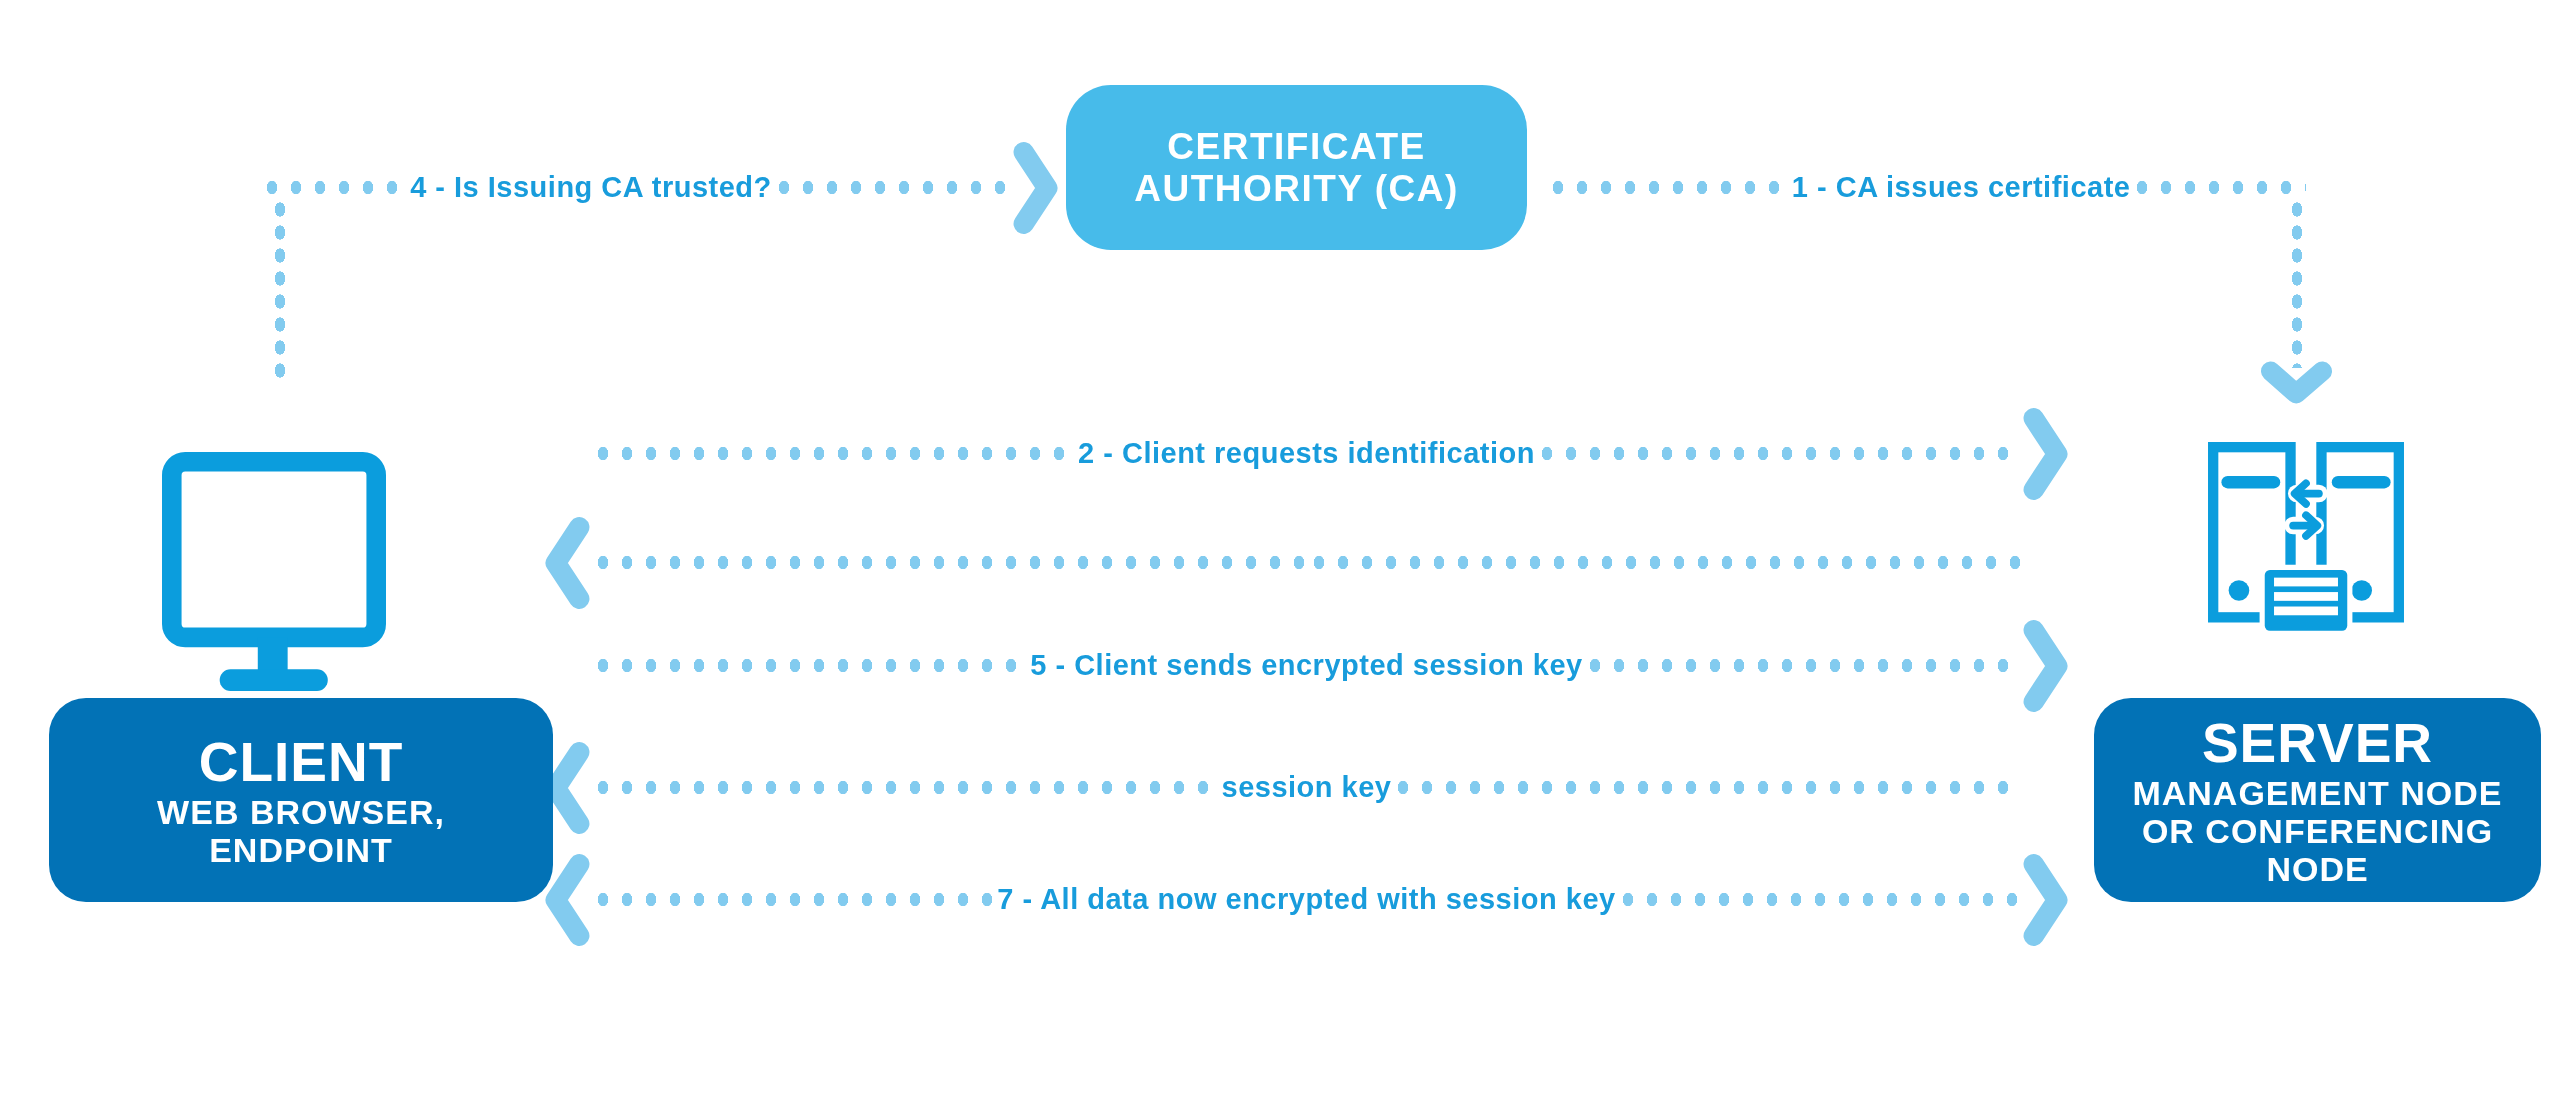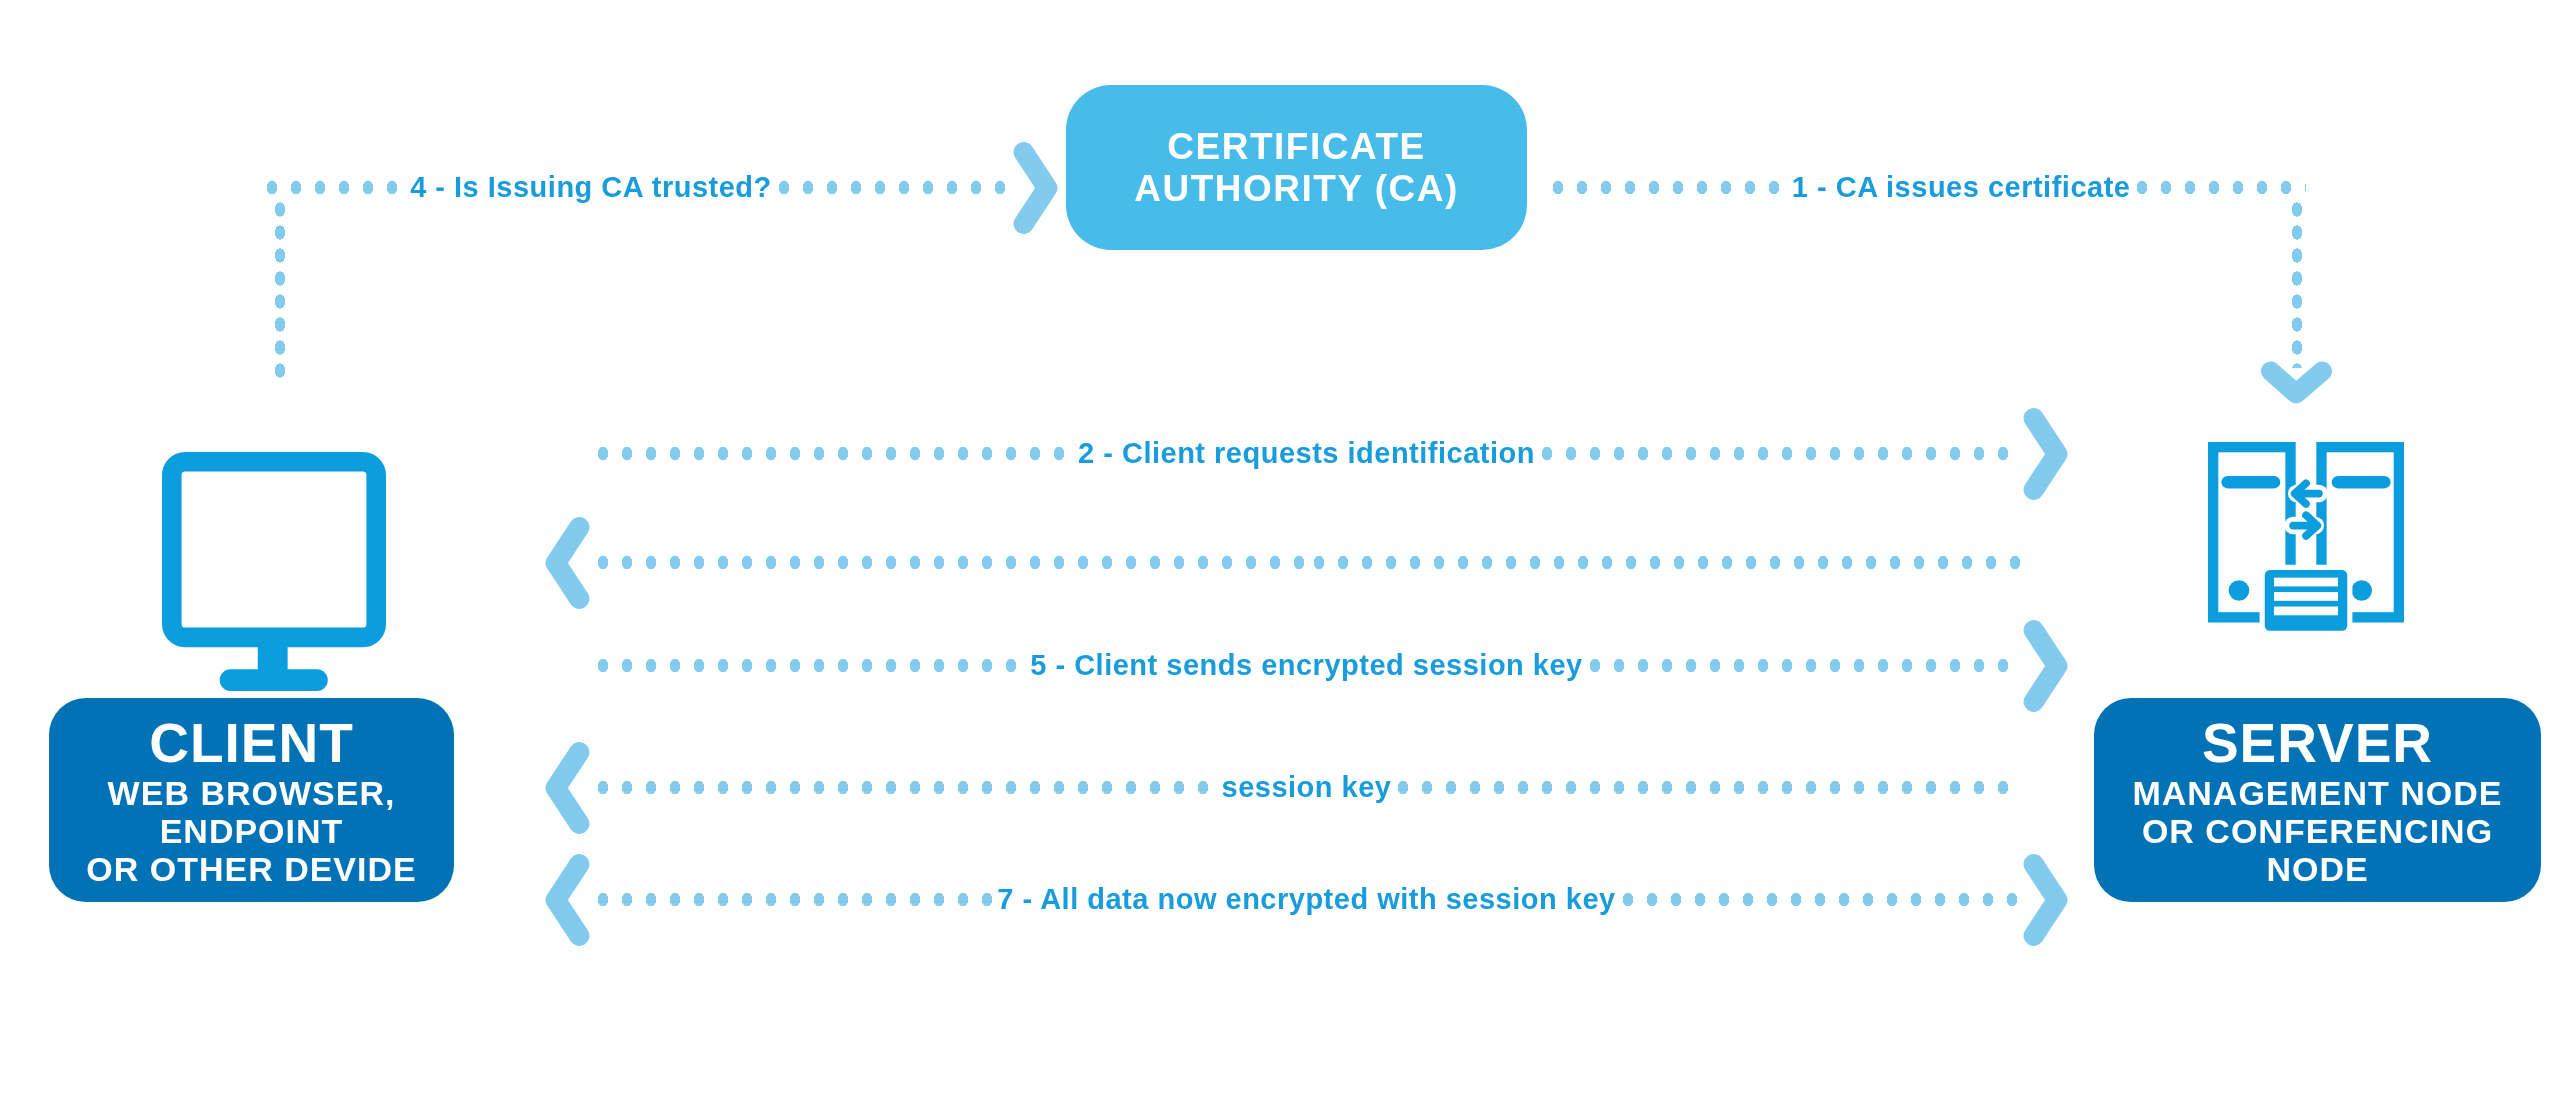--- a/index.html
+++ b/index.html
@@ -18,21 +18,21 @@
   .ca-box{
     position:absolute;left:1066px;top:85px;width:461px;height:165px;
     background:var(--ca_fill);border-radius:45px;color:#fff;
     display:flex;flex-direction:column;justify-content:center;text-align:center;
   }
   .ca-line{font-size:37px;line-height:42px;letter-spacing:1.5px;}
   .node-box{
     position:absolute;background:var(--node_fill);border-radius:37px;color:#fff;
     display:flex;flex-direction:column;justify-content:center;text-align:center;
   }
-  .client-box{left:49px;top:698px;width:405px;height:204px;}
+  .client-box{left:49px;top:698px;width:504px;height:204px;}
   .server-box{left:2094px;top:698px;width:447px;height:204px;}
   .node-title{font-size:55px;line-height:61px;letter-spacing:1px;}
   .node-sub{font-size:34px;line-height:38px;letter-spacing:1px;}
 
   
   .flow-row{position:absolute;display:flex;align-items:center;height:103px;}
   .flow-label{
     color:var(--accent);font-size:29px;letter-spacing:0.5px;white-space:nowrap;text-align:center;
   }
   .flow-label .ln{line-height:37px;}
@@ -162,21 +162,20 @@
     <div class="dots-h"></div>
     <svg class="chev" width="47" height="96" viewBox="0 0 92 186">
       <path d="M23 23 L69 93 L23 163" fill="none" stroke="var(--dots)" stroke-width="40" stroke-linecap="round" stroke-linejoin="round"></path>
     </svg>
   </div>
 
   <div class="node-box client-box">
     <div class="node-title">CLIENT</div>
     <div class="node-sub">WEB BROWSER,</div>
     <div class="node-sub">ENDPOINT</div>
-    <div class="node-sub">OR OTHER DEVIDE</div>
   </div>
 
   <div class="node-box server-box">
     <div class="node-title">SERVER</div>
     <div class="node-sub">MANAGEMENT NODE</div>
     <div class="node-sub">OR CONFERENCING</div>
     <div class="node-sub">NODE</div>
   </div>
 
 </div>

